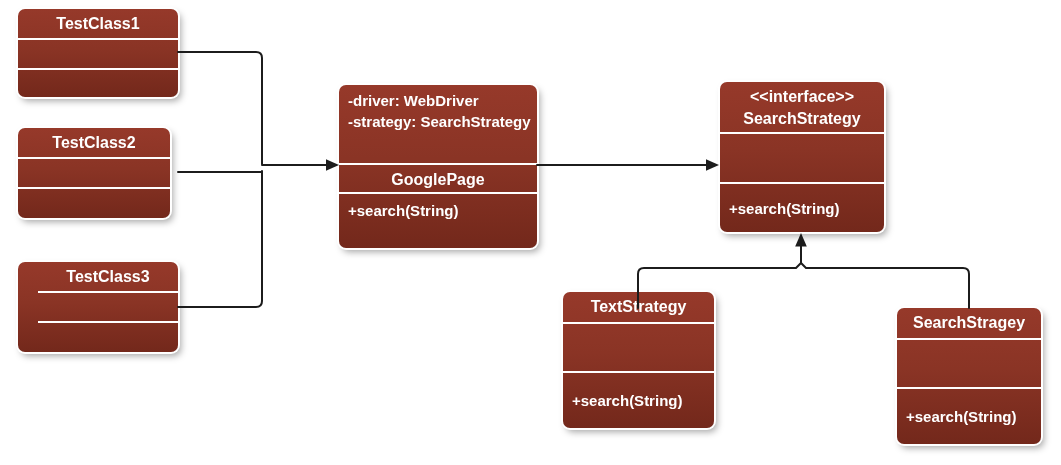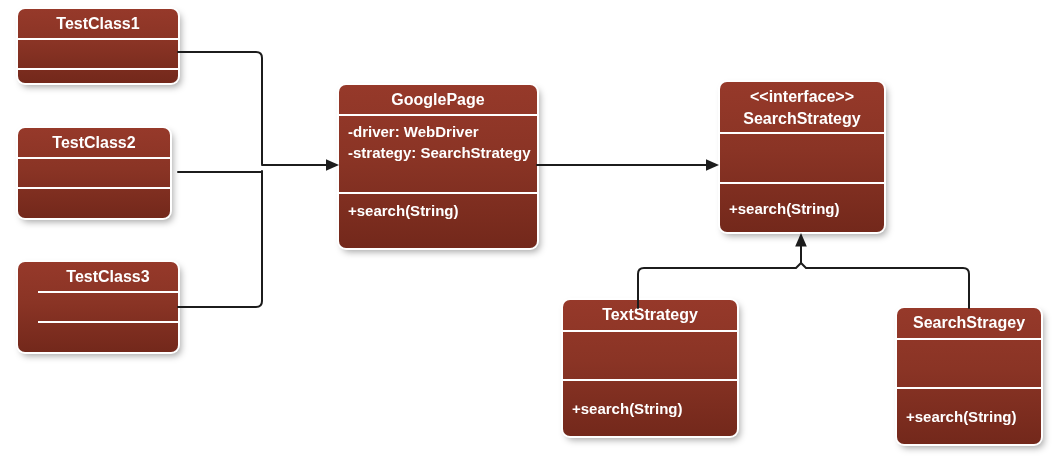--- a/index.html
+++ b/index.html
@@ -57,61 +57,61 @@
     top: 0;
     pointer-events: none;
   }
   #edges path, #edges polygon { pointer-events: stroke; }
 </style>
 </head>
 <body>
 
 <div id="canvas">
 
-  <div class="uml-box" style="left:18px; top:9px; width:160px; height:74px;">
+  <div class="uml-box" style="left:18px; top:9px; width:160px; height:88px;">
     <div class="cmp title" style="height:29px; line-height:29px;">TestClass1</div>
     <div class="cmp" style="height:30px;"></div>
     <div class="cmp" style="height:31px;"></div>
   </div>
 
   <div class="uml-box" style="left:18px; top:128px; width:152px; height:90px;">
     <div class="cmp title" style="height:29px; line-height:29px;">TestClass2</div>
     <div class="cmp" style="height:30px;"></div>
     <div class="cmp" style="height:31px;"></div>
   </div>
 
   <div class="uml-box" style="left:18px; top:262px; width:160px; height:90px;padding-left:20px;">
     <div class="cmp title" style="height:29px; line-height:29px;">TestClass3</div>
     <div class="cmp" style="height:30px;"></div>
     <div class="cmp" style="height:31px;"></div>
   </div>
 
   <div class="uml-box" style="left:339px; top:85px; width:198px; height:163px;">
-    <div class="cmp title" style="height:29px; line-height:29px;">GooglePage</div>
     <div class="cmp members" style="height:78px; padding-top:5px;">
       <div>-driver: WebDriver</div>
       <div>-strategy: SearchStrategy</div>
     </div>
+    <div class="cmp title" style="height:29px; line-height:29px;">GooglePage</div>
     <div class="cmp members" style="height:56px; padding-top:6px;">
       <div>+search(String)</div>
     </div>
   </div>
 
   <div class="uml-box" style="left:720px; top:82px; width:164px; height:150px;">
     <div class="cmp title" style="height:50px; padding-top:4px;">
       <span class="stereo-line">&lt;&lt;interface&gt;&gt;</span>
       <span class="name-line">SearchStrategy</span>
     </div>
     <div class="cmp" style="height:50px;"></div>
     <div class="cmp members vcenter" style="height:50px;">
       <div>+search(String)</div>
     </div>
   </div>
 
-  <div class="uml-box" style="left:563px; top:300px; width:174px; height:136px;">
+  <div class="uml-box" style="left:563px; top:292px; width:151px; height:136px;">
     <div class="cmp title" style="height:30px; line-height:30px;">TextStrategy</div>
     <div class="cmp" style="height:49px;"></div>
     <div class="cmp members vcenter" style="height:57px;">
       <div>+search(String)</div>
     </div>
   </div>
 
   <div class="uml-box" style="left:897px; top:308px; width:144px; height:136px;">
     <div class="cmp title" style="height:30px; line-height:30px;">SearchStragey</div>
     <div class="cmp" style="height:49px;"></div>

